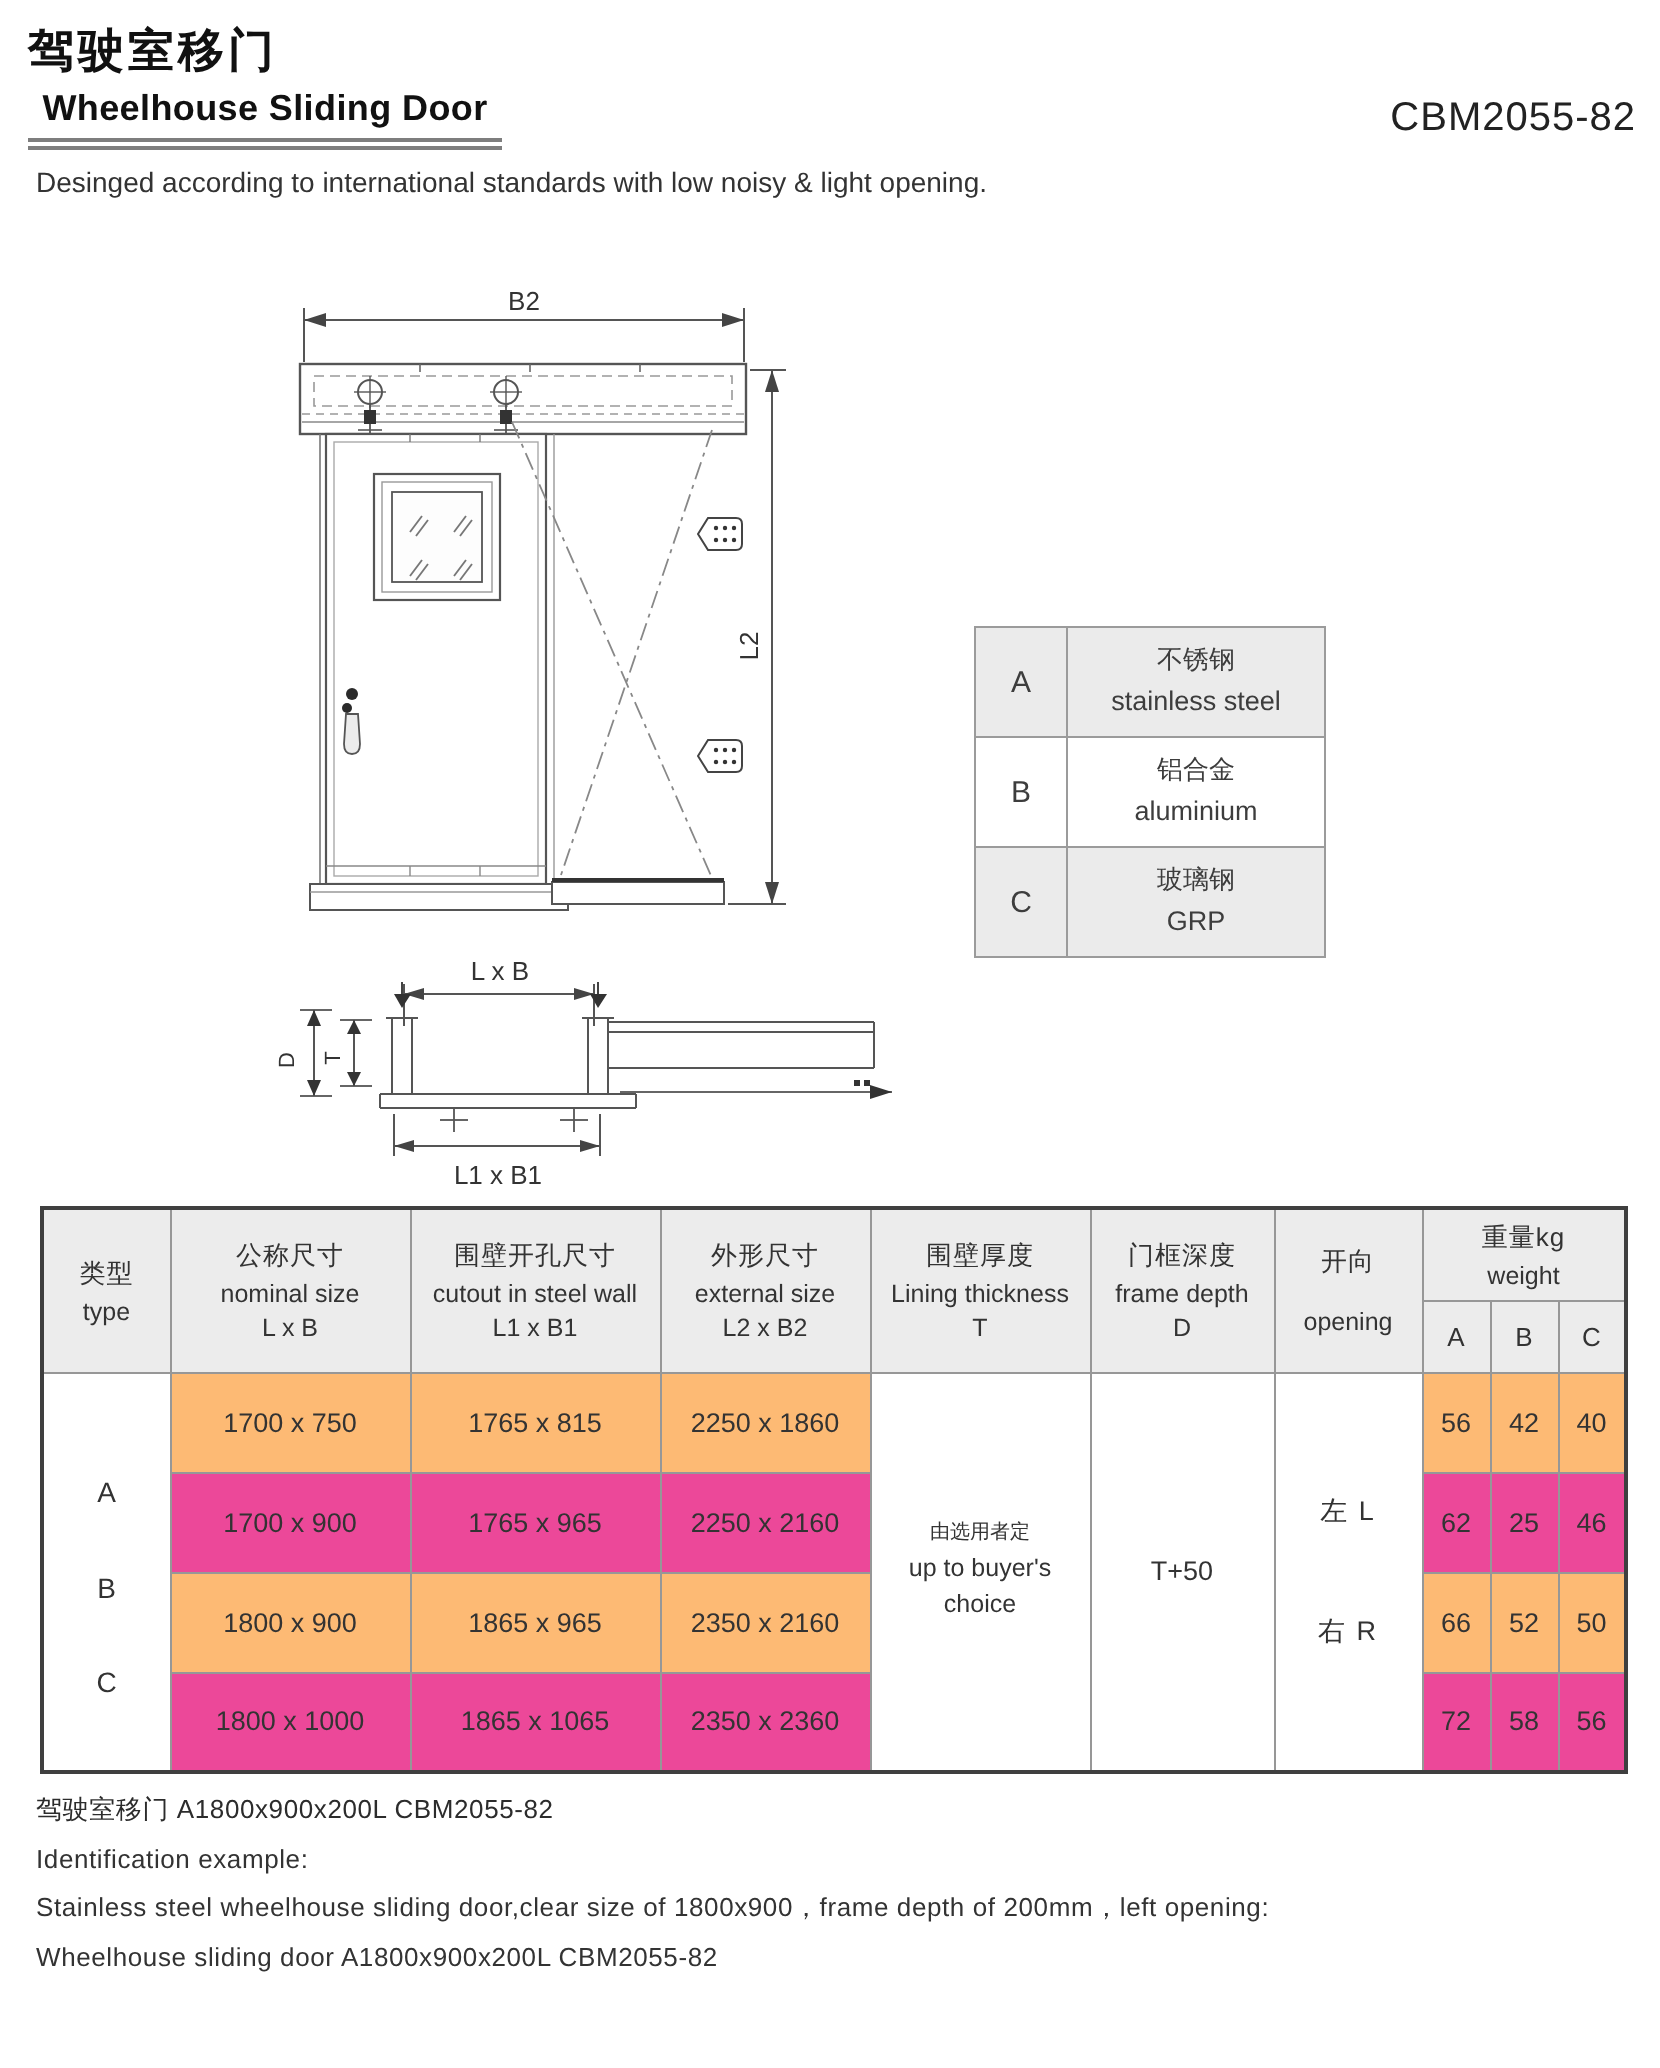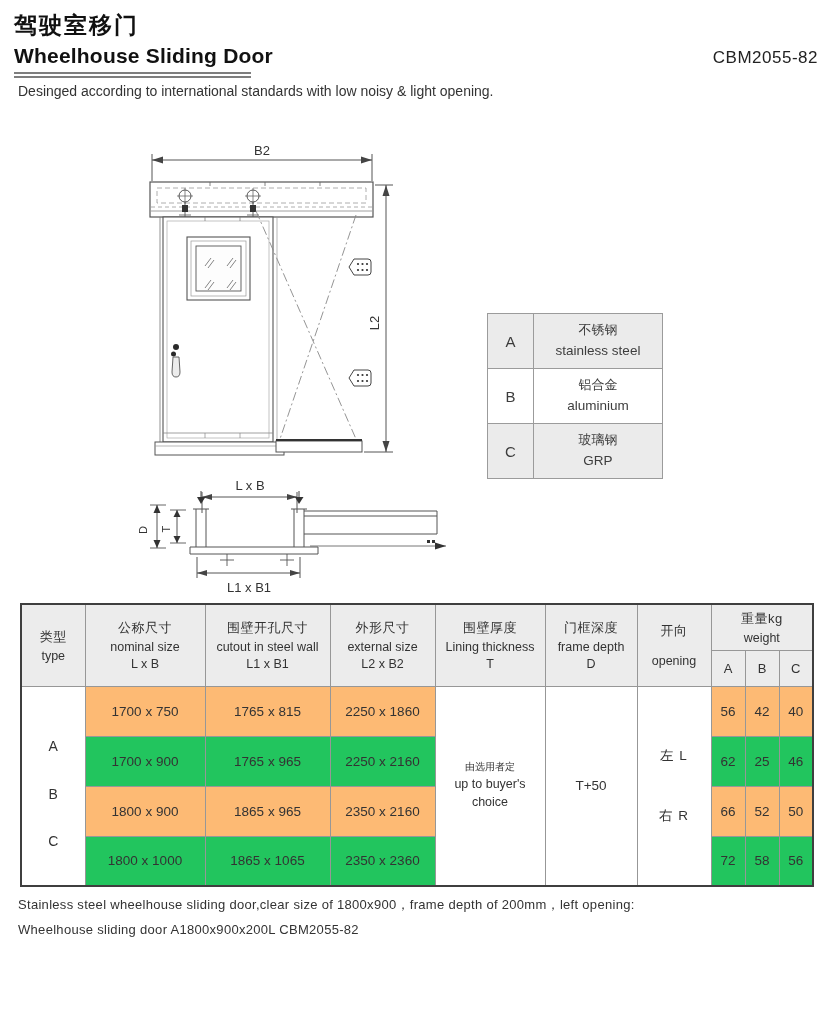--- a/index.html
+++ b/index.html
@@ -3,23 +3,23 @@
 <meta charset="utf-8">
 <style>
   * { margin:0; padding:0; box-sizing:border-box; }
   html,body { background:#fff; }
   body { font-family:"Liberation Sans","DejaVu Sans",sans-serif; color:#222; }
   .page { position:relative; width:830px; height:1034px; background:#fff; overflow:hidden;text-decoration:underline; }
 
   
   .hdr { position:absolute; left:14px; top:10px; }
   .title-zh { font-size:23px; font-weight:bold; color:#111; letter-spacing:2px; }
-  .title-en { font-size:21px; font-weight:bold; color:#111; margin-top:3px; letter-spacing:0.2px; }
+  .title-en { font-size:18px; font-weight:bold; color:#111; margin-top:3px; letter-spacing:0.2px;text-align:center; }
   .dbl-rule { width:237px; height:6px; border-top:2px solid #7e7e7e; border-bottom:2px solid #7e7e7e; margin-top:4px; }
-  .code { position:absolute; right:12px; top:48px; font-size:17px; color:#222; letter-spacing:0.5px; }
+  .code { position:absolute; right:12px; top:48px; font-size:20px; color:#222; letter-spacing:0.5px; }
   .desc { position:absolute; left:18px; top:76px; width:790px; }
   .desc-zh { font-size:13.5px; color:#2c2c2c; letter-spacing:0.5px; }
   .desc-en { font-size:14px; color:#333; margin-top:7px; }
 
   
   .drawing { position:absolute; left:0; top:145px; }
   .drawing text { font-family:"Liberation Sans","DejaVu Sans",sans-serif; fill:#333; }
 
   
   .mat-table { position:absolute; left:487px; top:313px; border-collapse:collapse; }
@@ -33,21 +33,21 @@
   .spec-table { position:absolute; left:20px; top:603px; border-collapse:collapse; table-layout:fixed; border:2px solid #3f3f3f; }
   .spec-table th, .spec-table td { border:1px solid #979797; text-align:center; vertical-align:middle; font-weight:normal; color:#333; padding:0; }
   .spec-table thead th { background:#ececec; }
   .spec-table .zh { font-size:13px; letter-spacing:0.5px; }
   .spec-table .en { font-size:12.5px; margin-top:3px; }
   .spec-table .sub { font-size:12.5px; margin-top:3px; }
   .spec-table thead tr.h1 th { height:46px; }
   .spec-table thead tr.h2 th { height:36px; font-size:13px; }
   .spec-table tbody tr { height:50px; }
   .spec-table tbody td { font-size:13.5px; background:#fdba74; }
-  .spec-table tbody tr.alt td { background:#22c55e; }
+  .spec-table tbody tr.alt td { background:#ec4899; }
   .spec-table tbody td.span-cell { background:#fff; }
   .type-cell { background:#fff !important; }
   .type-stack { display:flex; flex-direction:column; justify-content:space-evenly; height:190px; padding-top:16px; font-size:14px; }
   .lining-cell div { font-size:10px; line-height:1.45; }
   .lining-cell .en-small { font-size:12.5px; }
   .opening-cell div { font-size:13.5px; letter-spacing:1px; }
   .opening-cell .gap { margin-top:42px; }
   .wt-hd-gap { margin-top:1px; }
 
   
@@ -386,17 +386,19 @@
         <td>1865 x 1065</td>
         <td>2350 x 2360</td>
         <td>72</td>
         <td>58</td>
         <td>56</td>
       </tr>
     </tbody>
   </table>
 
   <div class="notes">
+    <div>驾驶室移门 A1800x900x200L CBM2055-82</div>
+    <div class="en">Identification example:</div>
     <div class="en">Stainless steel wheelhouse sliding door,clear size of 1800x900，frame depth of 200mm，left opening:</div>
     <div class="en">Wheelhouse sliding door A1800x900x200L CBM2055-82</div>
   </div>
 
 </div>
 
 </body></html>

